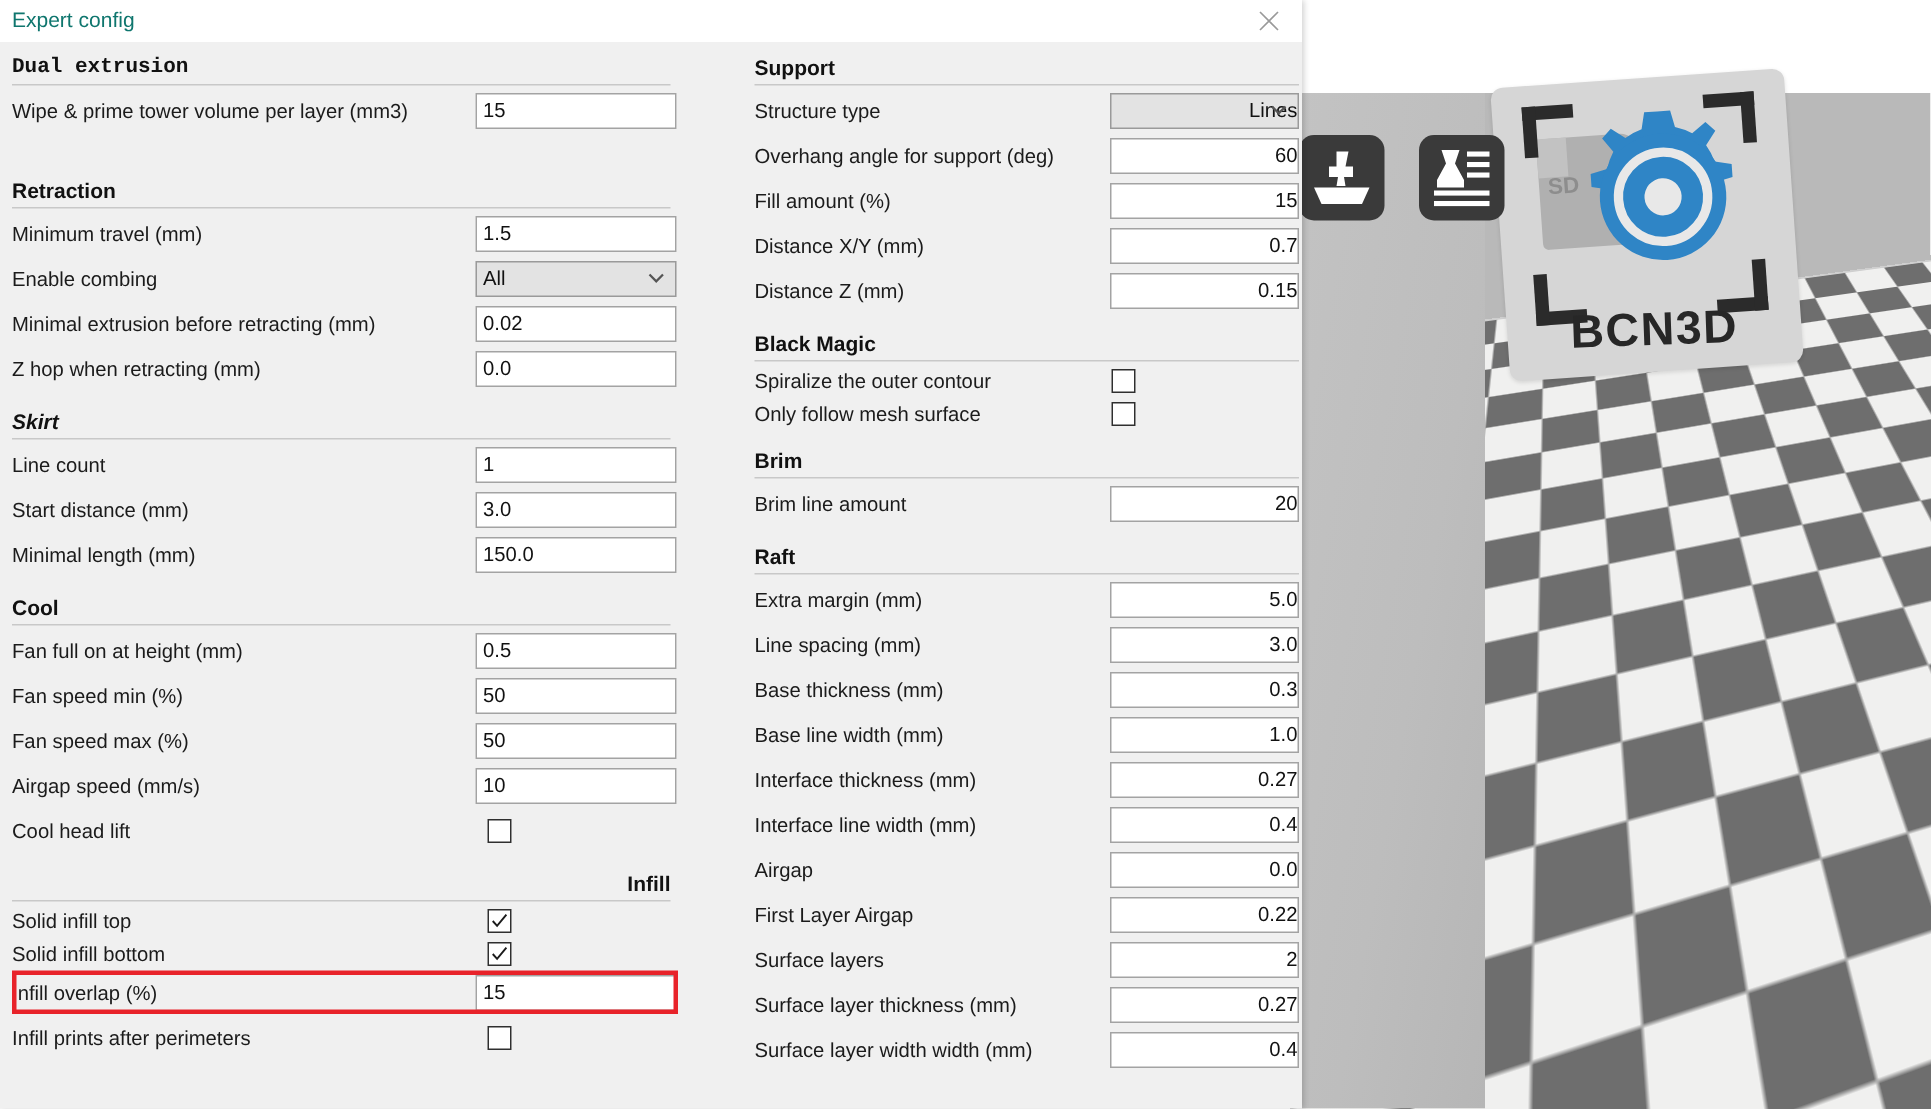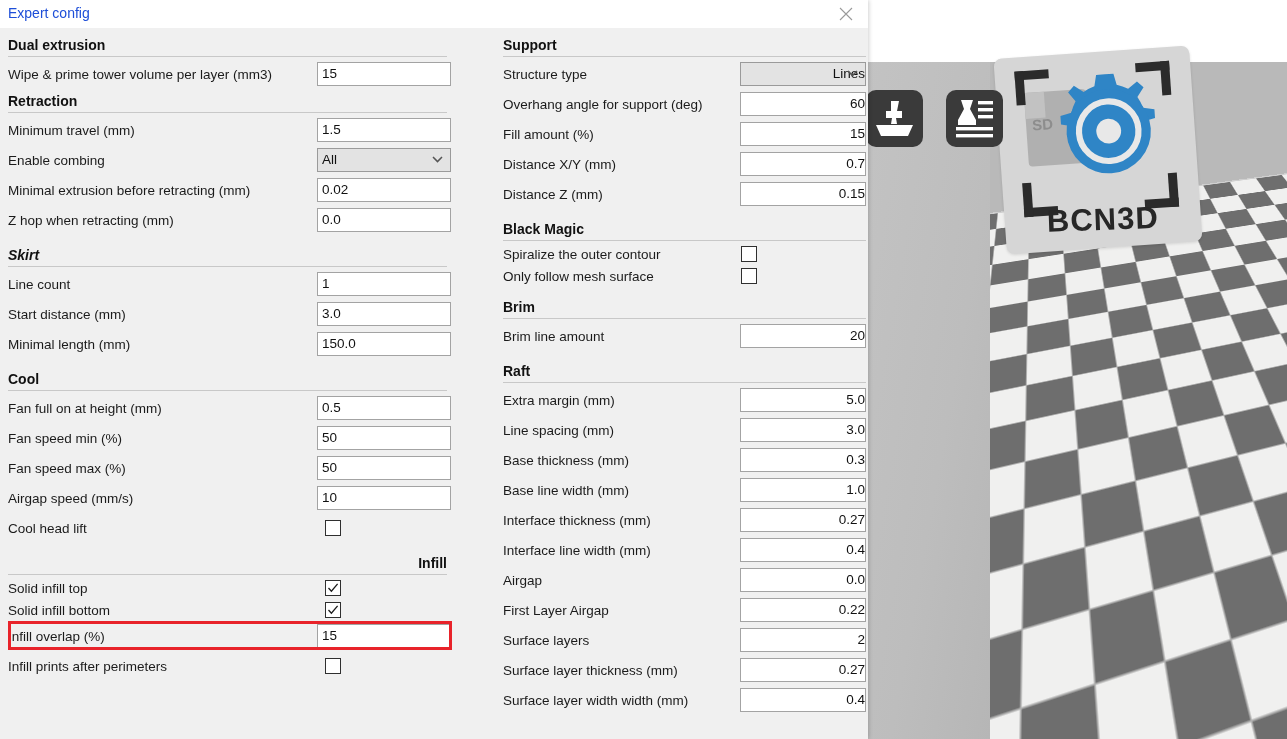--- a/index.html
+++ b/index.html
@@ -69,21 +69,21 @@
   .tb-btn{position:absolute;width:57px;height:57px;background:#3a3a3a;border-radius:10px;}
   .tb-btn svg{position:absolute;left:7px;top:7px;}
 
   
   #dialog{
     position:absolute;left:0;top:0;width:868px;height:739px;
     background:#f0f0f0;overflow:hidden;
     box-shadow:1px 0 4px rgba(0,0,0,.18);
   }
   #titlebar{position:absolute;left:0;top:0;width:868px;height:28px;background:#ffffff;}
-  #title-text{position:absolute;left:8px;top:5px;font-size:14px;color:#1d4ed8;
+  #title-text{position:absolute;left:8px;top:5px;font-size:14px;color:#0f766e;
               font-family:"Liberation Sans",sans-serif;}
   #close-btn{position:absolute;right:8px;top:2px;width:28px;height:24px;cursor:default;}
   #close-btn svg{position:absolute;left:7px;top:5px;}
 
   #body{position:absolute;left:0;top:28px;width:868px;height:711px;background:#f0f0f0;}
 
   .col{position:absolute;top:0;}
   .col-left{left:5px;width:442px;}
   .col-right{left:500px;width:366px;}
 
@@ -199,27 +199,27 @@
     <div id="title-text">Expert config</div>
     <div id="close-btn">
       <svg width="14" height="14" viewBox="0 0 14 14">
         <path d="M1 1 L13 13 M13 1 L1 13" stroke="#9a9a9a" stroke-width="1.1" fill="none"></path>
       </svg>
     </div>
   </div>
 
   <div id="body">
     <div class="col col-left" id="col-left">
-        <div class="sec-title" style="margin-top: 9px;">Dual extrusion</div>
+        <div class="sec-title" style="margin-top: 9px; font-family: Liberation Mono, monospace;">Dual extrusion</div>
         <div class="sec-rule"></div>
         <div class="row">
           <div class="lbl">Wipe &amp; prime tower volume per layer (mm3)</div>
           <div class="fld">15</div>
         </div>
-        <div class="sec-title" style="margin-top: 4px;">Retraction</div>
+        <div class="sec-title" style="margin-top: 30px;">Retraction</div>
         <div class="sec-rule"></div>
         <div class="row">
           <div class="lbl">Minimum travel (mm)</div>
           <div class="fld">1.5</div>
         </div>
         <div class="row">
           <div class="lbl">Enable combing</div>
           <div class="fld sel"><span>All</span><svg class="chev" width="11" height="7" viewBox="0 0 11 7">
               <path d="M1 1 L5.5 5.6 L10 1" stroke="#555" stroke-width="1.5" fill="none"></path>
             </svg></div>

